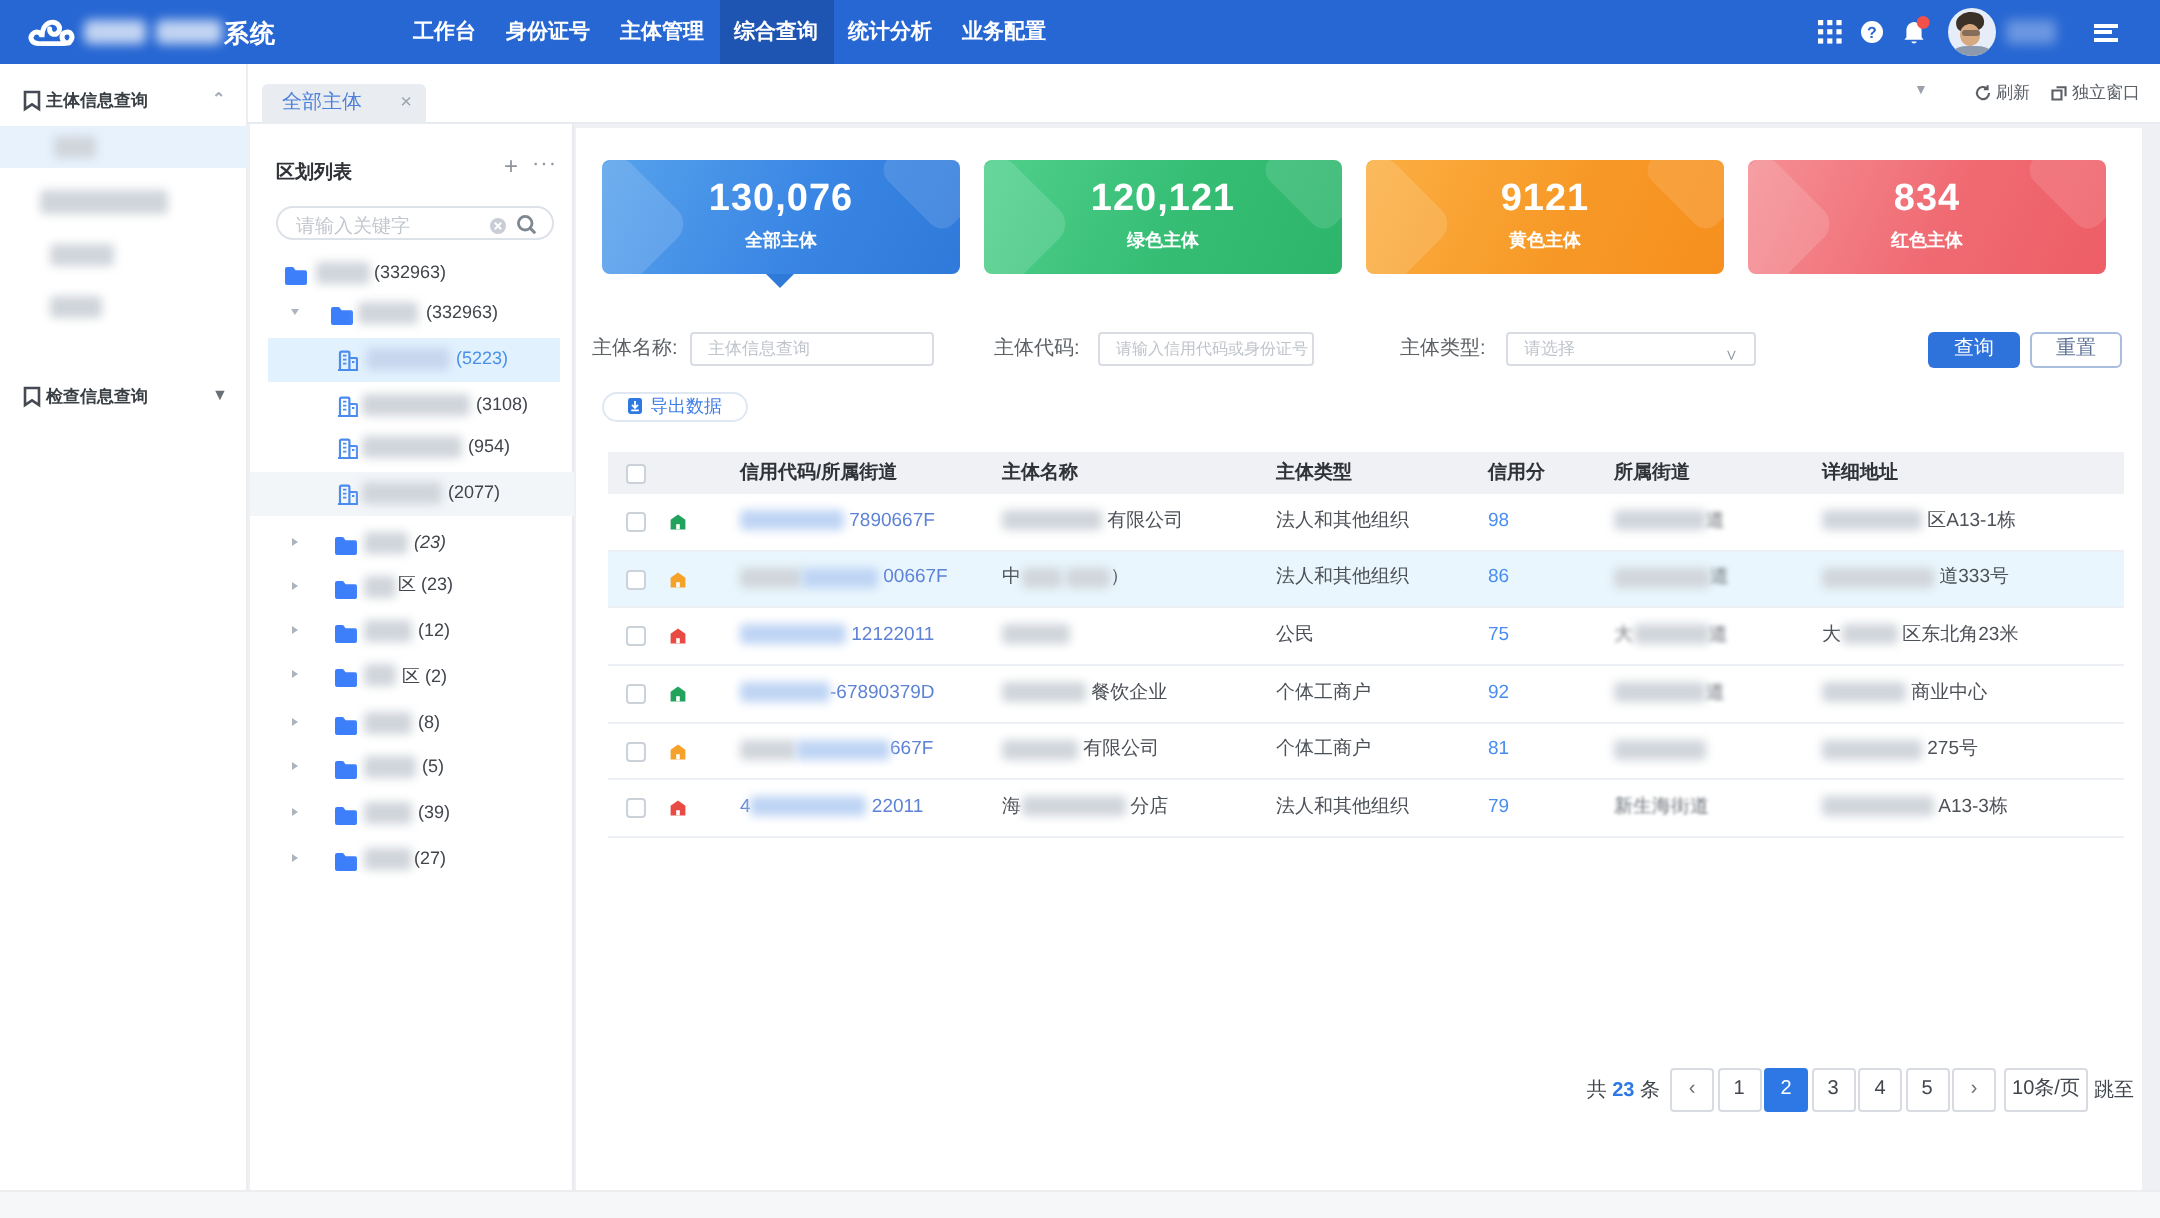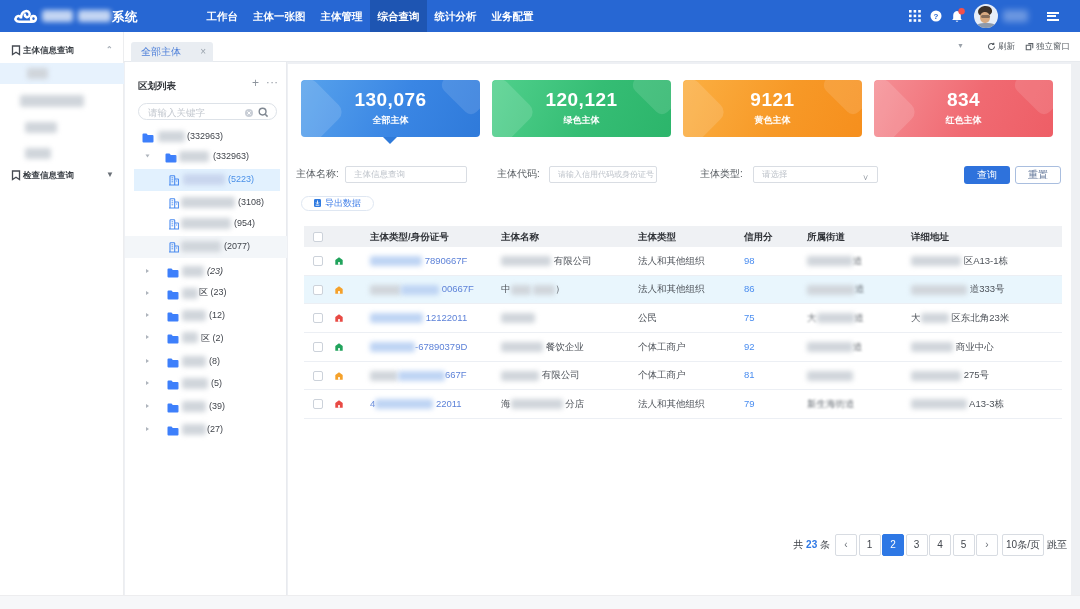--- a/index.html
+++ b/index.html
@@ -91,21 +91,21 @@
     <g fill="none" stroke="#fff" stroke-width="4.2" stroke-linecap="round">
       <path d="M11 23 C5 23 2.5 18.5 5.5 15 C8.5 11.5 13.5 13.5 13.5 17.5 C13.5 12 15.5 6 21 5 C26.5 4 30 9 27.5 13 C25 16.8 19.5 15 20 10.5"></path>
       <path d="M13 23 L32 23 C37.5 23 40 19 38.5 15.5 C37 12 31 12.5 30.5 17 C30.2 20.5 33.5 23 36.5 22.3"></path>
     </g>
   </svg>
   <div id="ttlblur"></div>
     <div id="ttlblur2"></div>
   <div id="ttl">系统</div>
   <div id="nav">
     <div class="it">工作台</div>
-    <div class="it">主体一张图</div>
+    <div class="it">身份证号</div>
     <div class="it">主体管理</div>
     <div class="it act">综合查询</div>
     <div class="it">统计分析</div>
     <div class="it">业务配置</div>
   </div>
   <svg class="ric" style="left:908px" width="14" height="32" viewBox="0 0 14 32">
     <g fill="#fff">
         <rect x="1" y="10" width="2.6" height="2.6"></rect>
         <rect x="5.6" y="10" width="2.6" height="2.6"></rect>
         <rect x="10.2" y="10" width="2.6" height="2.6"></rect>
@@ -156,21 +156,21 @@
         <path d="M1.5 1 H8.5 V9.5 L5 7.2 L1.5 9.5z" fill="none" stroke="#454a52" stroke-width="1.3"></path>
       </svg>
     <span class="tx">主体信息查询</span>
     <span style="position:absolute;left:106px;top:1px;color:#a6adb6;font-size:8px;">⌃</span>
   </div>
   <div id="sbi1"></div>
   <span class="blur g" style="position:absolute;left:27px;top:36px;width:21px;height:11px;"></span>
   <span class="blur g" style="position:absolute;left:20px;top:63px;width:64px;height:12px;"></span>
   <span class="blur g" style="position:absolute;left:25px;top:90px;width:32px;height:11px;"></span>
   <span class="blur g" style="position:absolute;left:25px;top:116px;width:26px;height:11px;"></span>
-  <div class="sbhead" style="top:137px;">
+  <div class="sbhead" style="top:160px;">
     <svg style="position:absolute;left:11px;top:1px;" width="10" height="11" viewBox="0 0 10 11">
         <path d="M1.5 1 H8.5 V9.5 L5 7.2 L1.5 9.5z" fill="none" stroke="#454a52" stroke-width="1.3"></path>
       </svg>
     <span class="tx">检查信息查询</span>
     <span style="position:absolute;left:106px;top:1px;color:#6a7077;font-size:8px;">▼</span>
   </div>
 </div>
 <div id="treepanel">
   <div id="tptitle">区划列表</div>
   <div style="position:absolute;left:125px;top:16px;width:11px;height:11px;color:#8d949d;font-size:12px;line-height:11px;text-align:center;">+</div>
@@ -329,21 +329,21 @@
     <svg style="vertical-align:-1px;margin-right:4px;" width="7" height="8" viewBox="0 0 7 8">
         <rect x="0" y="0" width="7" height="8" rx="1.2" fill="#2f7ae0"></rect>
         <path d="M3.5 1.5 V4.6 M2 3.4 L3.5 5 L5 3.4 M1.6 6.2 H5.4" stroke="#fff" stroke-width="0.9" fill="none"></path>
       </svg>导出数据</div>
   <div id="tbl">
     <div class="hrow">
       <div class="c1">
           <span class="cb"></span>
         </div>
         <div class="c2"></div>
-      <div class="c3" style="color:#303338;">主体类型/身份证号</div>
+      <div class="c3" style="color:#303338;">信用代码/所属街道</div>
       <div class="c4">主体名称</div>
         <div class="c5">主体类型</div>
       <div class="c6" style="color:#303338;">信用分</div>
       <div class="c7">所属街道</div>
         <div class="c8">详细地址</div>
     </div>
     <div class="drow">
       <div class="c1">
           <span class="cb"></span>
         </div>

